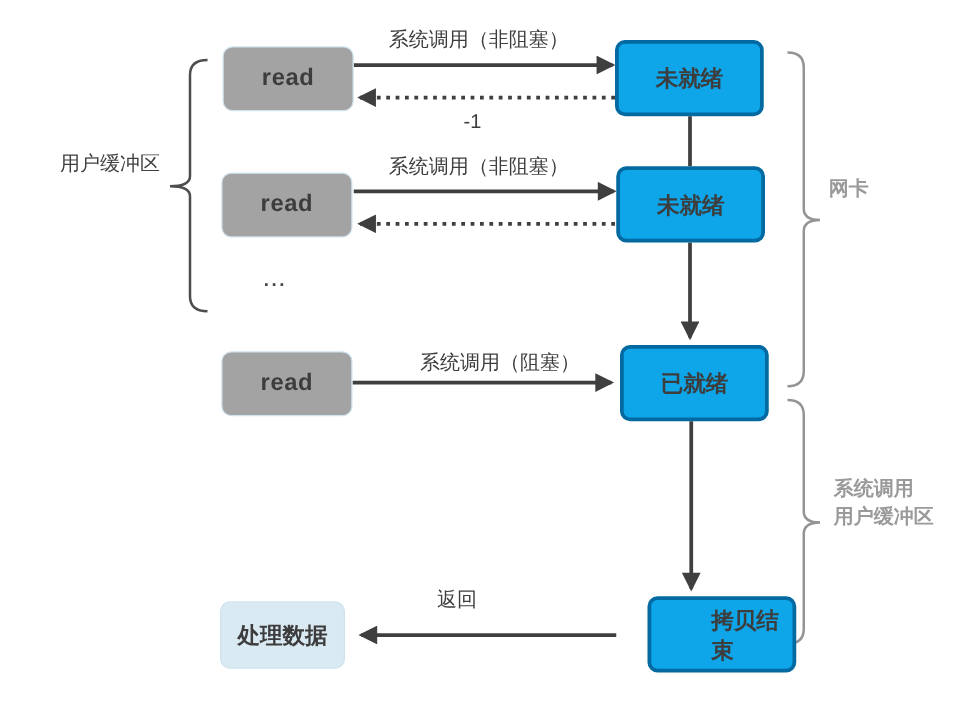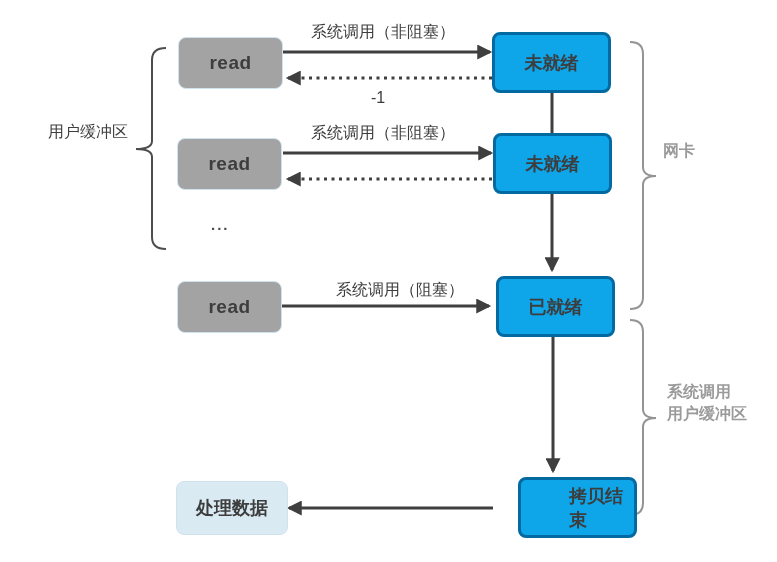--- a/index.html
+++ b/index.html
@@ -19,21 +19,21 @@
   .node.read{
     background:#a3a3a3;border:1px solid #cfe3ee;
     width:105px;height:52px;font-size:19px;letter-spacing:.5px;
   }
   .node.state{
     background:#0ea5e9;border:3px solid #0369a1;
     width:119px;height:61px;font-size:18px;
   }
   .node.blue{
     background:#daeaf3;border:1px solid #cfe3ee;
-    width:112px;height:54px;font-size:18px;
+    width:100px;height:54px;font-size:18px;
   }
 
   .edge-label{
     position:absolute;text-align:center;font-weight:normal;
     font-size:16px;color:#3d3d3d;white-space:nowrap;
   }
   .left-note{
     position:absolute;left:6px;top:121px;width:122px;
     text-align:right;font-size:16px;line-height:22px;color:#3f3f3f;
   }
@@ -112,20 +112,21 @@
     <span>拷贝结束</span>
   </div>
   <div class="node blue" style="left:176px;top:481px;">
     <span>处理数据</span>
   </div>
 
   <div class="edge-label" style="left:283px;top:22px;width:200px;">系统调用（非阻塞）</div>
   <div class="edge-label" style="left:283px;top:89px;width:190px;">-1</div>
   <div class="edge-label" style="left:283px;top:123px;width:200px;">系统调用（非阻塞）</div>
   <div class="edge-label" style="left:300px;top:280px;width:200px;">系统调用（阻塞）</div>
+  <div class="edge-label" style="left:283px;top:470px;width:165px;">返回</div>
 
   <div class="brace-label nic">
     <div>网卡</div>
   </div>
   <div class="brace-label kernel">
     <div>系统调用</div>
     <div>用户缓冲区</div>
   </div>
 
 </div>

